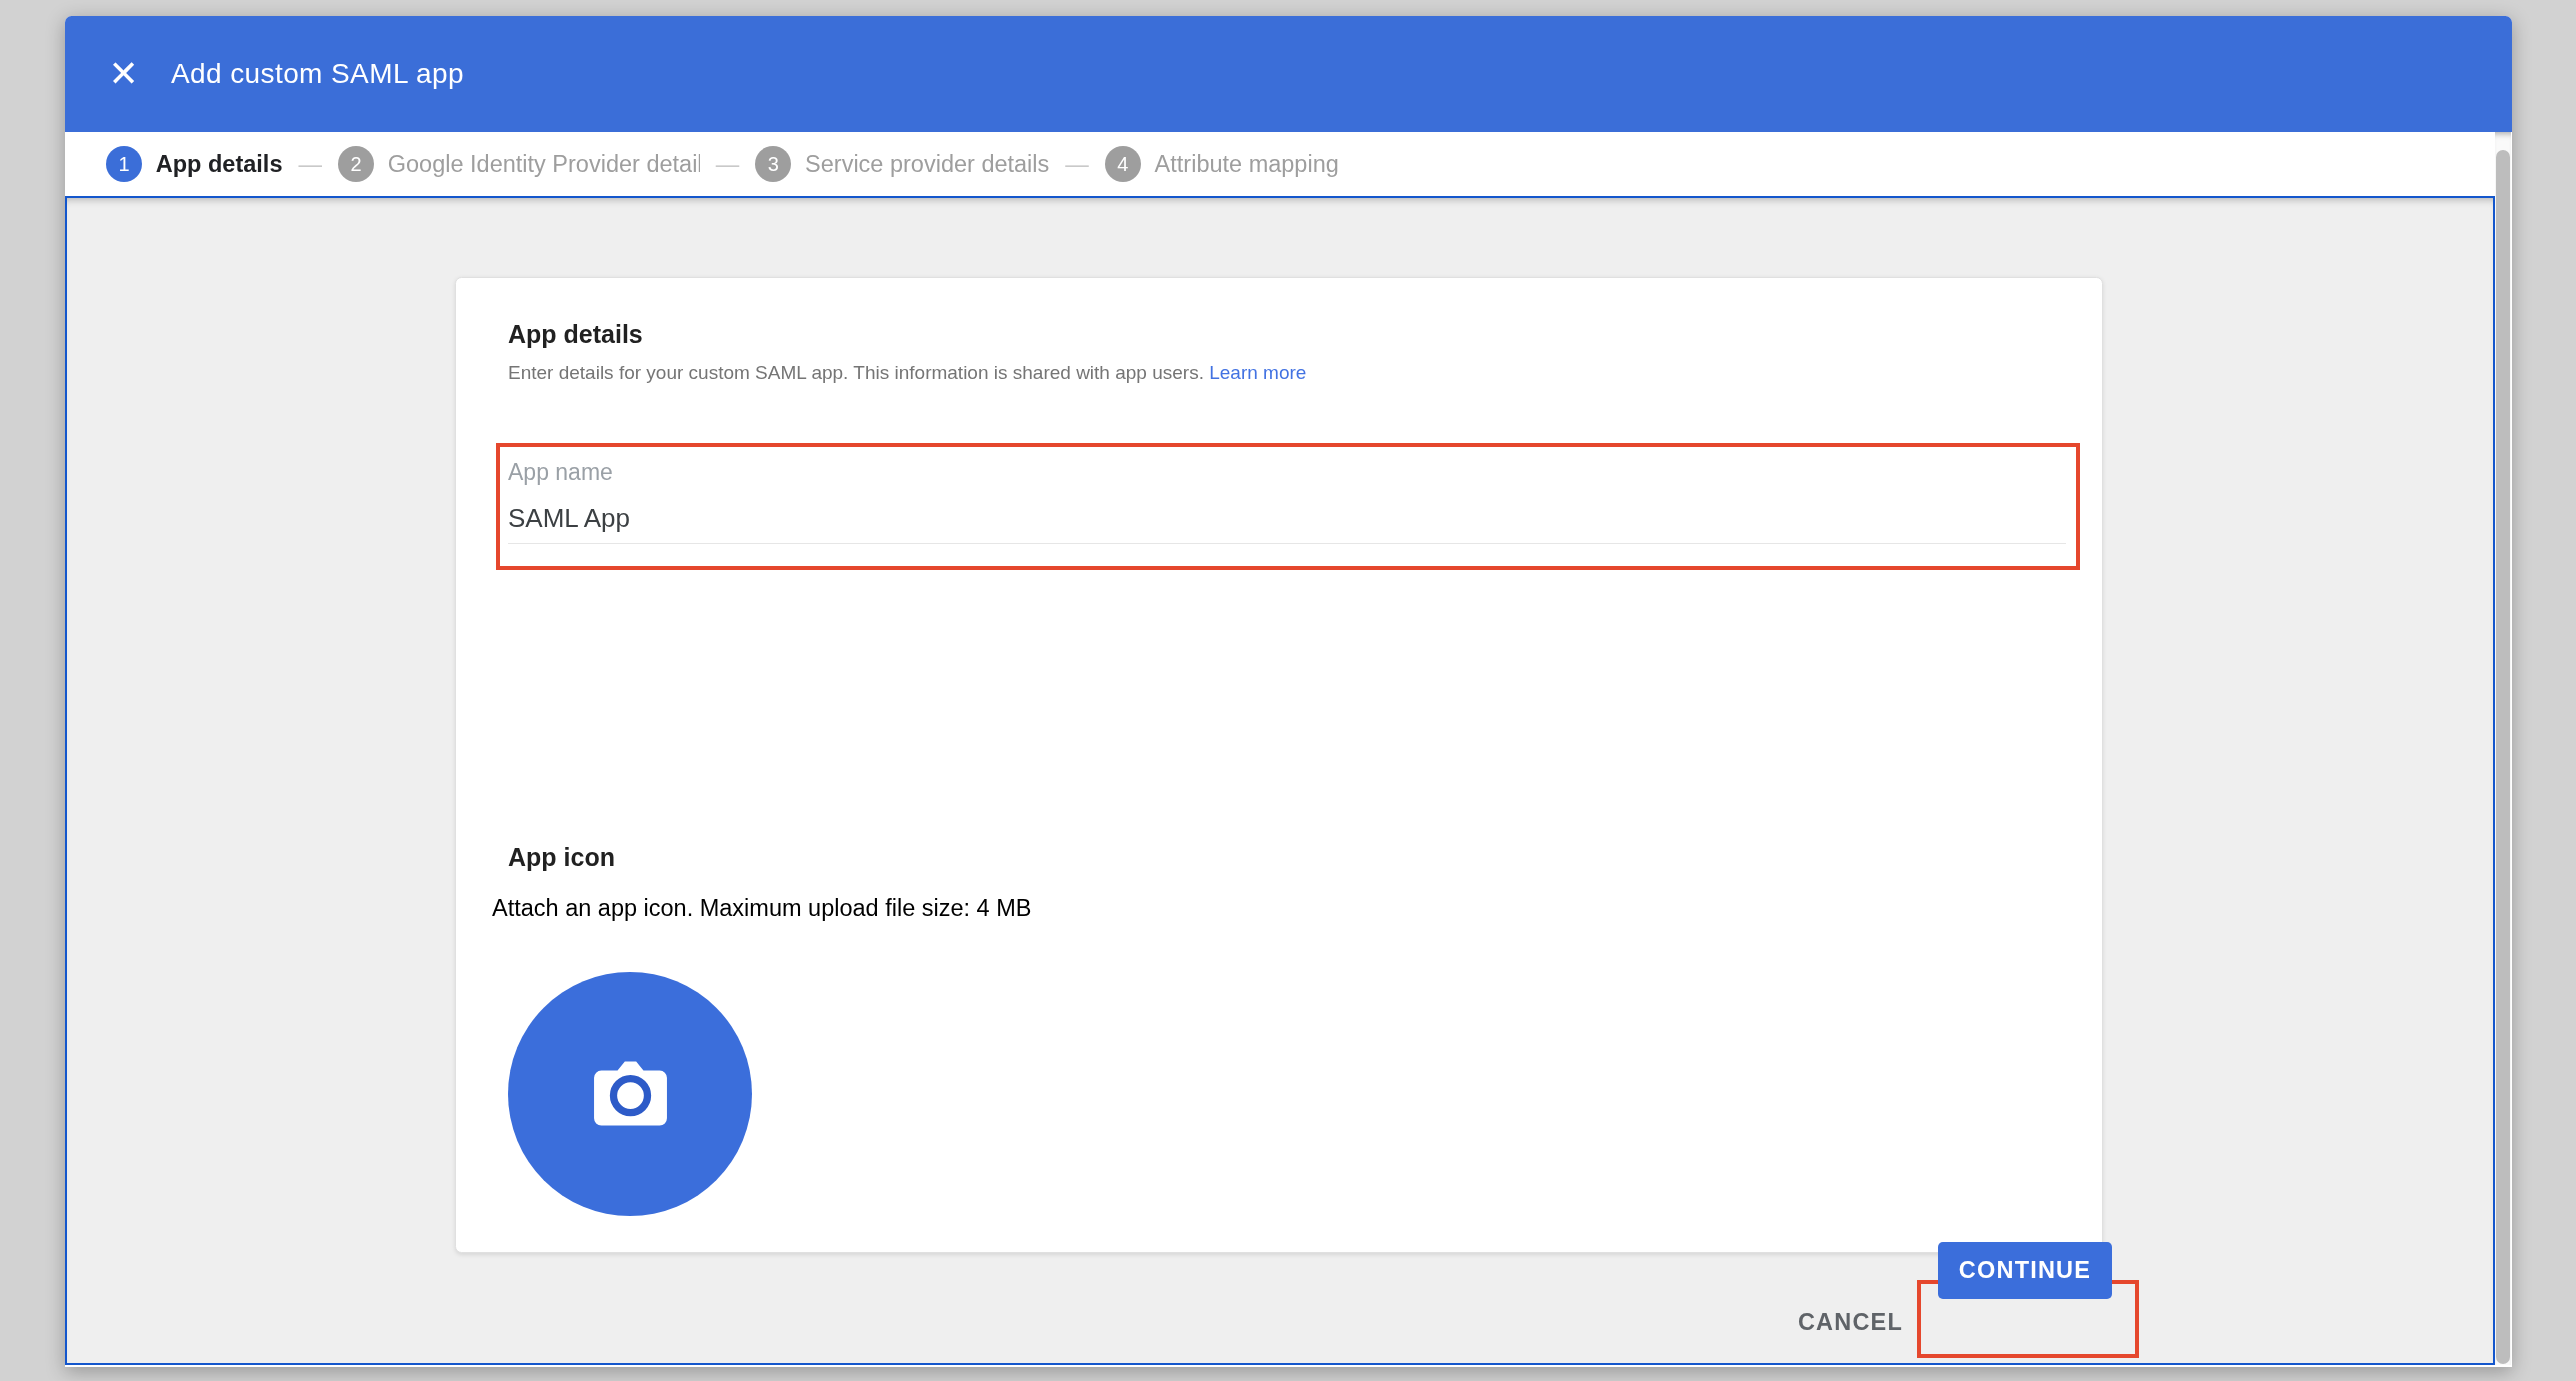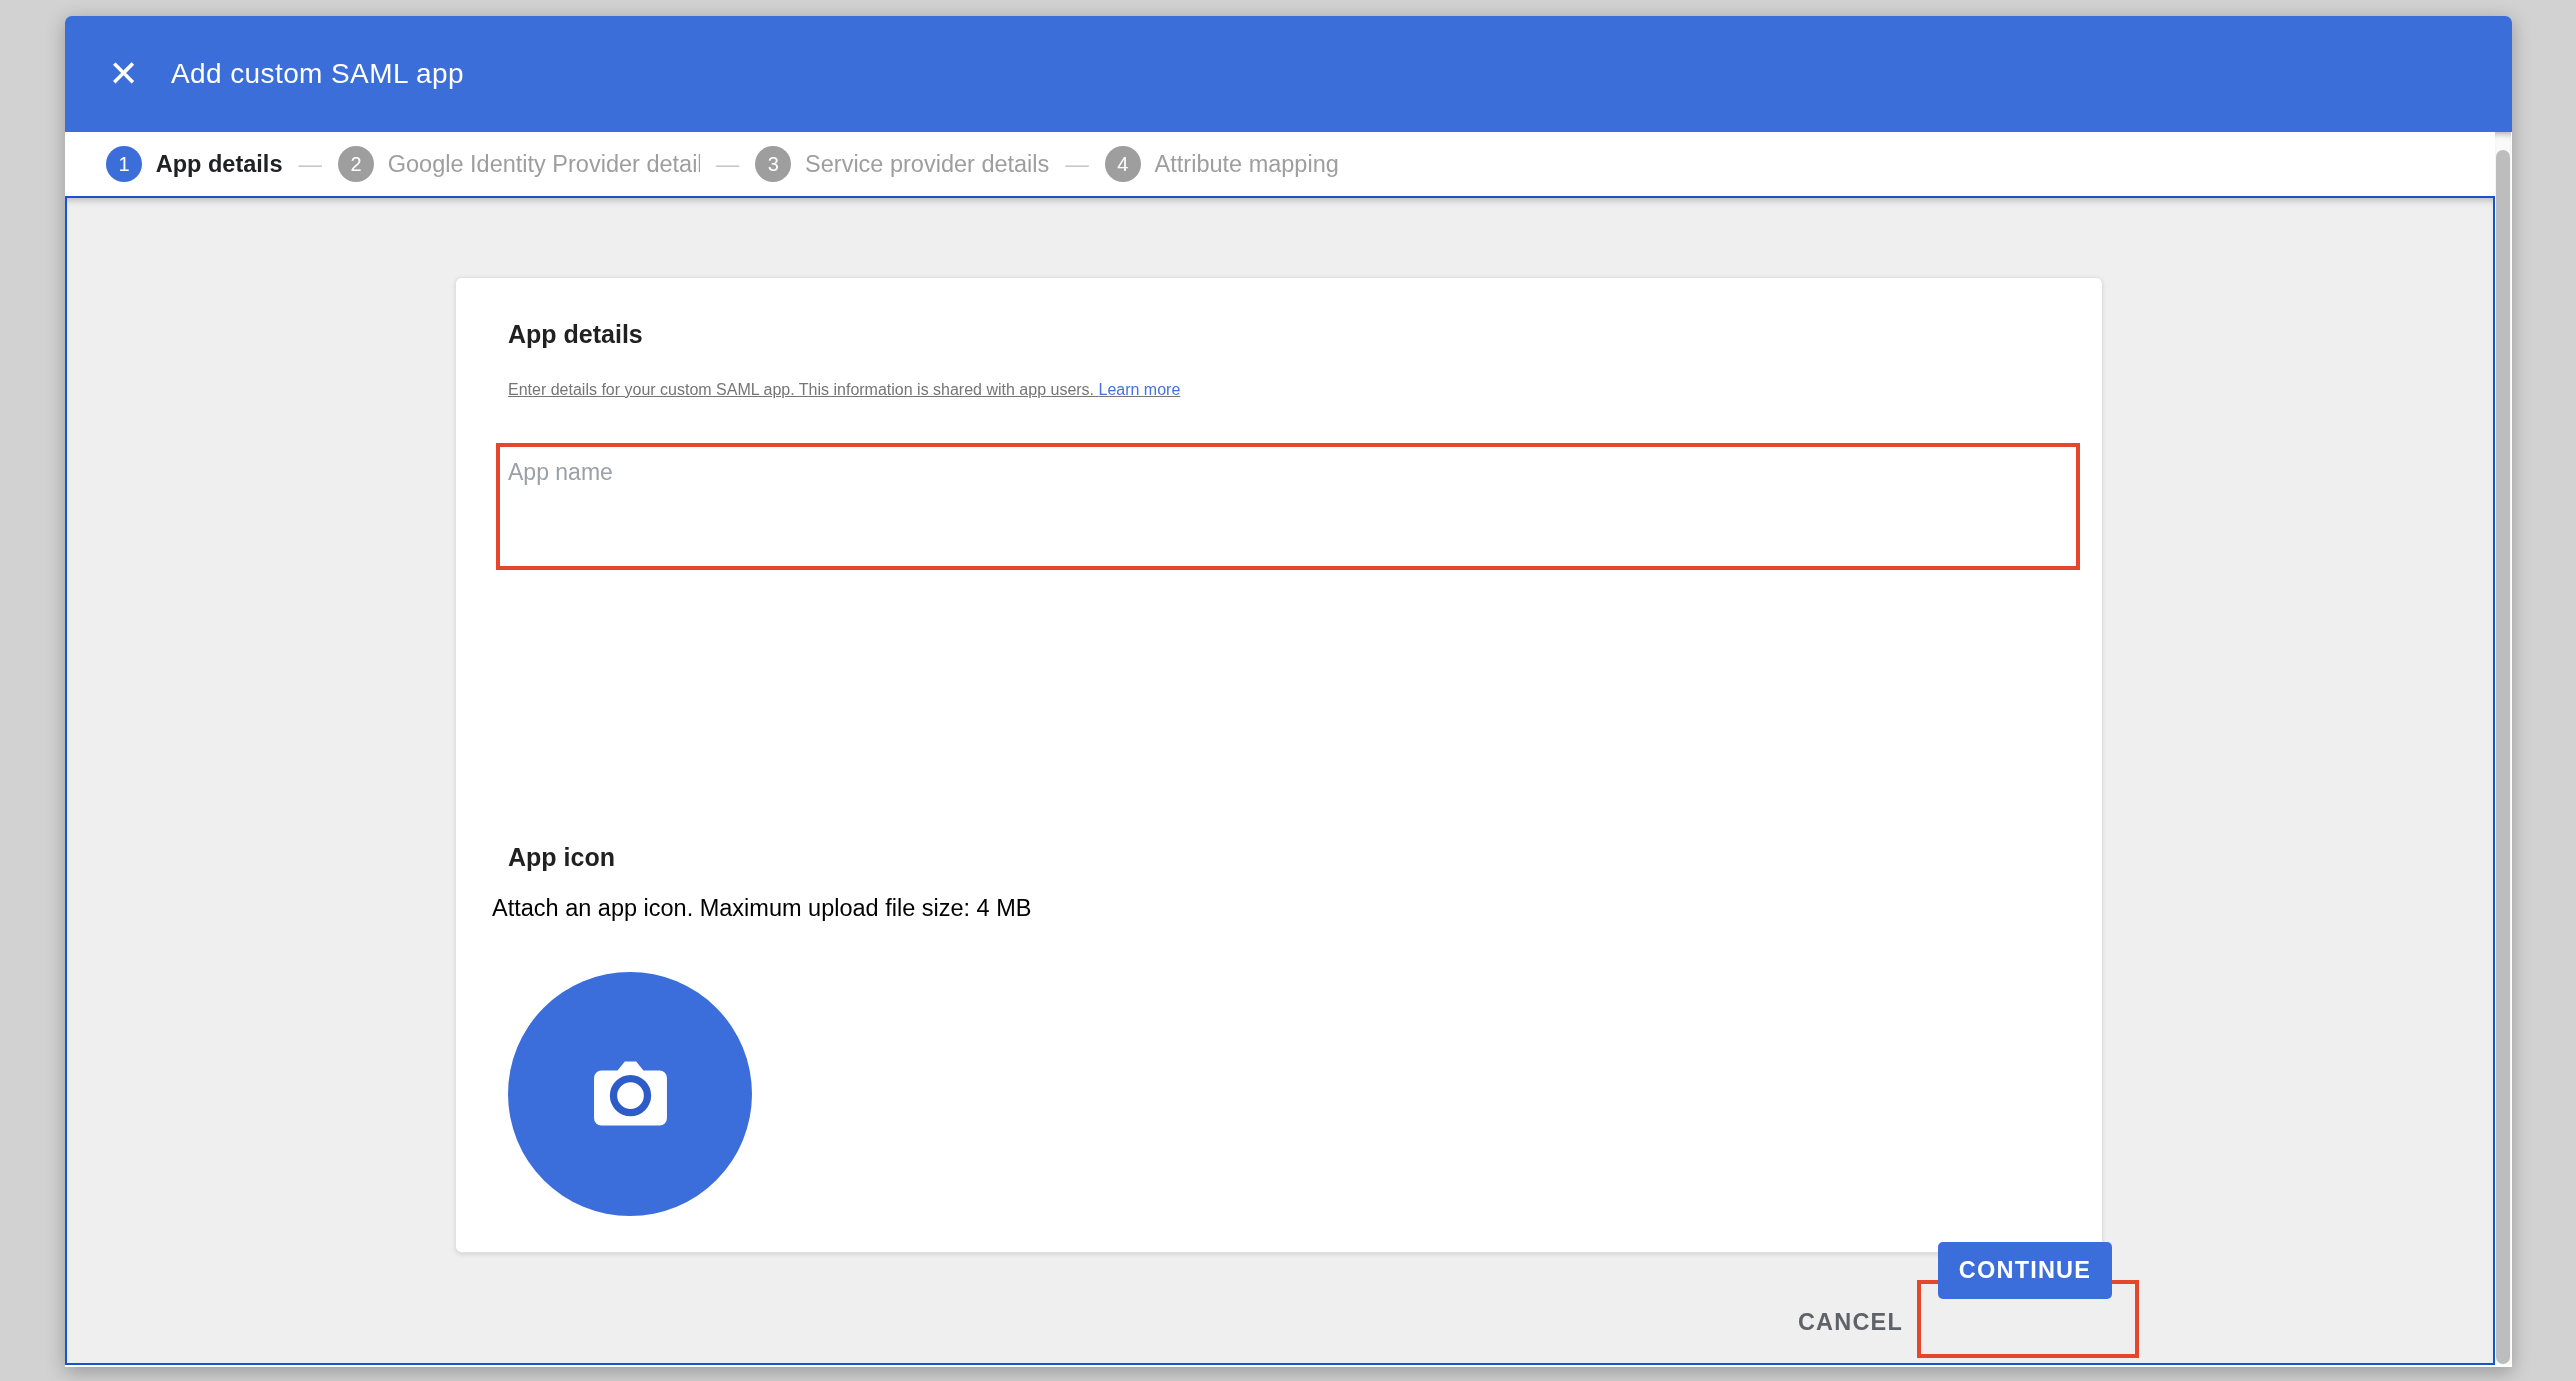--- a/index.html
+++ b/index.html
@@ -65,22 +65,22 @@
   .card{
     position:absolute;left:388px;top:79px;width:1648px;height:976px;
     background:#ffffff;border:0.8px solid #e0e0e0;border-radius:6.5px;
     box-shadow:0 1.6px 4px rgba(0,0,0,0.10);box-sizing:border-box;
   }
   .card-title{
     position:absolute;left:52px;top:42px;
     font-size:25px;font-weight:700;color:#212121;
   }
   .card-desc{
-    position:absolute;left:52px;top:103px;
-    font-size:16px;color:#757575;text-decoration:underline;
+    position:absolute;left:52px;top:84px;
+    font-size:19px;color:#757575;
   }
   .learn-more{color:#4272e2;text-decoration:none;cursor:pointer;}
   
   .redbox-field{
     position:absolute;left:40px;top:165px;width:1584px;height:127px;
     border:4px solid #e5472d;box-sizing:border-box;
   }
   .field-label{
     position:absolute;left:8px;top:12px;font-size:23px;color:#9aa0a6;
   }
@@ -164,20 +164,21 @@
 
     <div class="card">
       <div class="card-title">App details</div>
       <div class="card-desc">
         <span>Enter details for your custom SAML app. This information is shared with app users.</span>
         <a class="learn-more">Learn more</a>
       </div>
 
       <div class="redbox-field">
         <div class="field-label">App name</div>
+        <input class="appname-input" type="text" value="SAML App" style="">
       </div>
 
 
       <div class="icon-title">App icon</div>
       <div class="icon-hint">Attach an app icon. Maximum upload file size: 4 MB</div>
 
       <div class="upload-circle">
         <span style="display:flex;">
           <svg width="81" height="70" viewBox="0 0 100 86">
             <path d="M14 14 h20 l9 -11 h14 l9 11 h20 a9 9 0 0 1 9 9 v50 a9 9 0 0 1 -9 9 h-72 a9 9 0 0 1 -9 -9 v-50 a9 9 0 0 1 9 -9 z" fill="#ffffff"></path>

